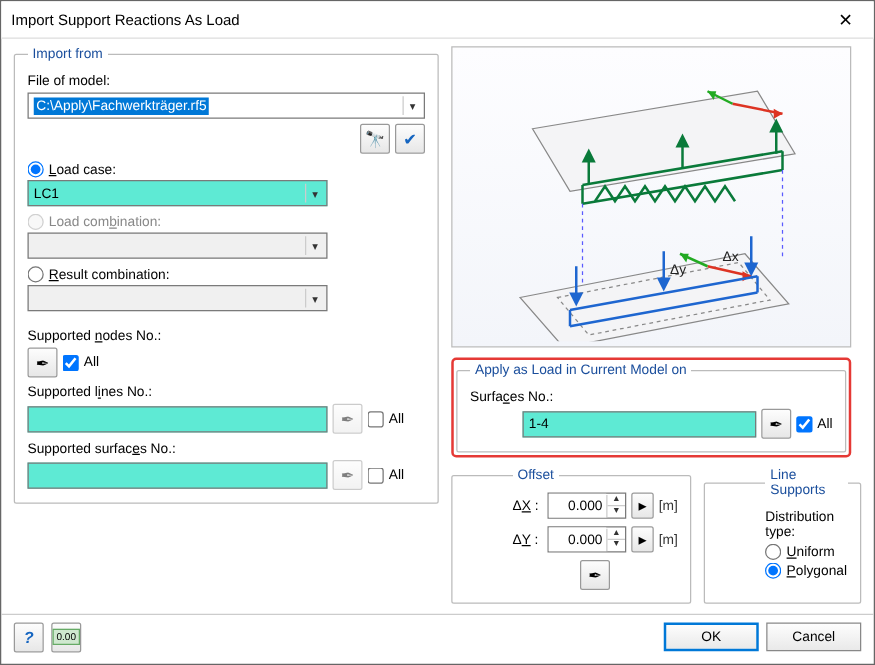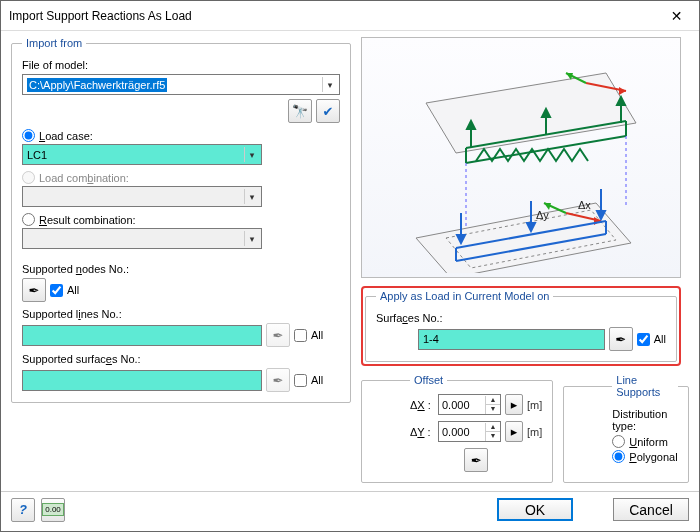--- a/index.html
+++ b/index.html
@@ -96,21 +96,21 @@
     display:flex;align-items:center;justify-content:center;
     border-radius:2px;
     font-size:13px;
   }
   .icon-btn.disabled { opacity:.5; }
   .spinner {
     display:flex; align-items:center;
     border:1px solid #7a7a7a; height:21px; background:#fff;
   }
   .spinner input {
-    border:none; width:46px; padding:0 3px;
+    border:none; width:46px; text-align:right; padding:0 3px;
     font-size:11px; height:19px; outline:none;
   }
   .spinner .spins {
     display:flex; flex-direction:column; border-left:1px solid #ccc;
   }
   .spinner .spins span {
     width:14px; height:9px; font-size:7px; line-height:8px;
     text-align:center; border-bottom:1px solid #ccc; color:#333;
   }
   .spinner .spins span:last-child { border-bottom:none; }
@@ -132,21 +132,21 @@
     border-top: 1px solid #ccc;
     display:flex; align-items:center;
     padding: 0 10px;
     gap:6px;
   }
   .footer .spacer { flex:1; }
   .dlg-btn {
     min-width: 76px; height:23px;
     border:1px solid #888;
     background:linear-gradient(#fdfdfd,#e9e9e9);
-    font-family:inherit; font-size:14px;margin-left:34px;
+    font-family:inherit; font-size:11px;
   }
   .dlg-btn.primary { border:2px solid #0078d7; }
   .small-lbl { width:24px; display:inline-block; }
   .unit { color:#333; }
   .group-row { display:flex; gap:10px; }
   .group-row fieldset { flex:1;padding-left:48px; }
   u { text-decoration: underline; }
 </style>
 </head>
 <body>

